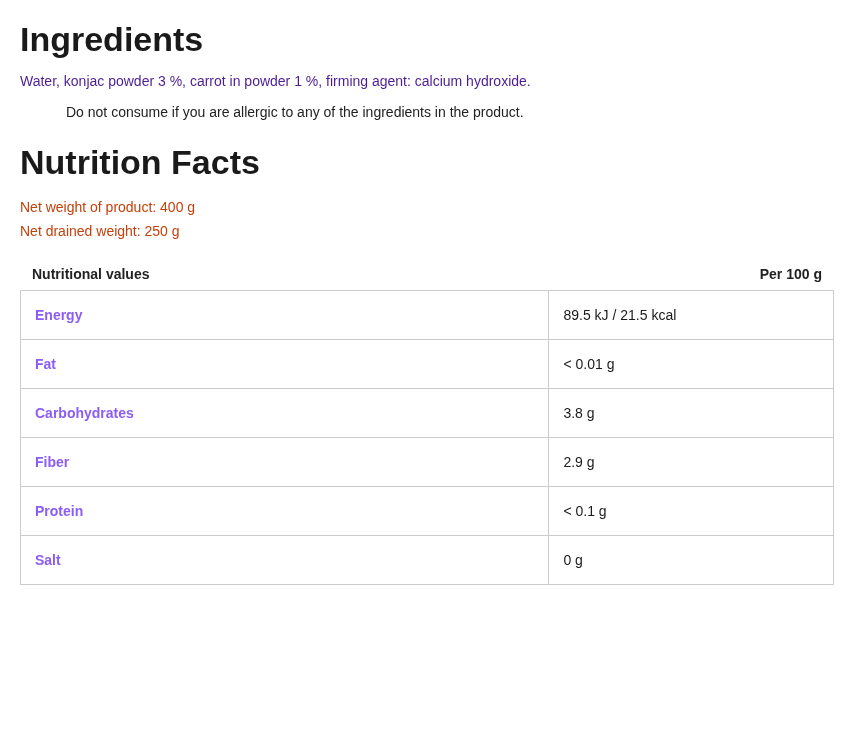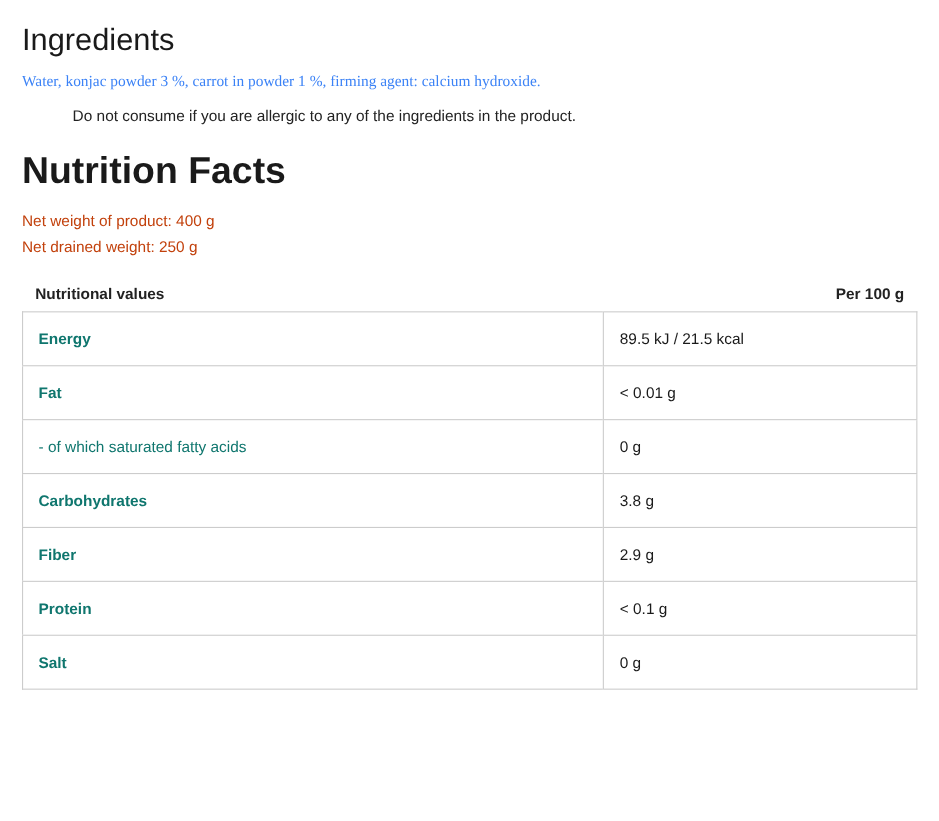--- a/index.html
+++ b/index.html
@@ -11,31 +11,30 @@
     body {
       font-family: Arial, sans-serif;
       background: #ffffff;
       color: #1a1a1a;
       font-size: 15px;
       padding: 20px 20px;
       max-width: 854px;
     }
 
     .ingredients-title {
-      font-size: 28px;
-      font-weight: 400;
+      font-size: 34px;
+      font-weight: 700;
       margin-bottom: 12px;
     }
 
     .ingredients-text {
       font-size: 14px;
-      color: #3b82f6;
+      color: #4c1d95;
       margin-bottom: 10px;
       line-height: 1.5;
-      font-family: Liberation Serif, serif;
     }
 
     .allergy-text {
       font-size: 14px;
       color: #222;
       margin-bottom: 20px;
       line-height: 1.5;
       margin-left: 46px;
     }
 
@@ -77,21 +76,21 @@
       margin-left: 27px;
     }
 
     .nutrition-table td {
       padding: 16px 14px;
       vertical-align: middle;
     }
 
     .nutrition-table td:first-child {
       width: 65%;
-      color: #0f766e;
+      color: #8b5cf6;
     }
 
     .nutrition-table td:last-child {
       width: 35%;
       color: #1a1a1a;
       border-left: 1px solid #ccc;
     }
 
     .label-bold {
       font-weight: 700;
@@ -126,24 +125,20 @@
   <tbody id="nutrition-tbody">
   <tr>
         <td class="label-bold">Energy</td>
         <td>89.5 kJ / 21.5 kcal</td>
       </tr>
       <tr>
         <td class="label-bold">Fat</td>
         <td>&lt; 0.01 g</td>
       </tr>
       <tr>
-        <td class="label-indent">- of which saturated fatty acids</td>
-        <td>0 g</td>
-      </tr>
-      <tr>
         <td class="label-bold">Carbohydrates</td>
         <td>3.8 g</td>
       </tr>
       <tr>
         <td class="label-bold">Fiber</td>
         <td>2.9 g</td>
       </tr>
       <tr>
         <td class="label-bold">Protein</td>
         <td>&lt; 0.1 g</td>

